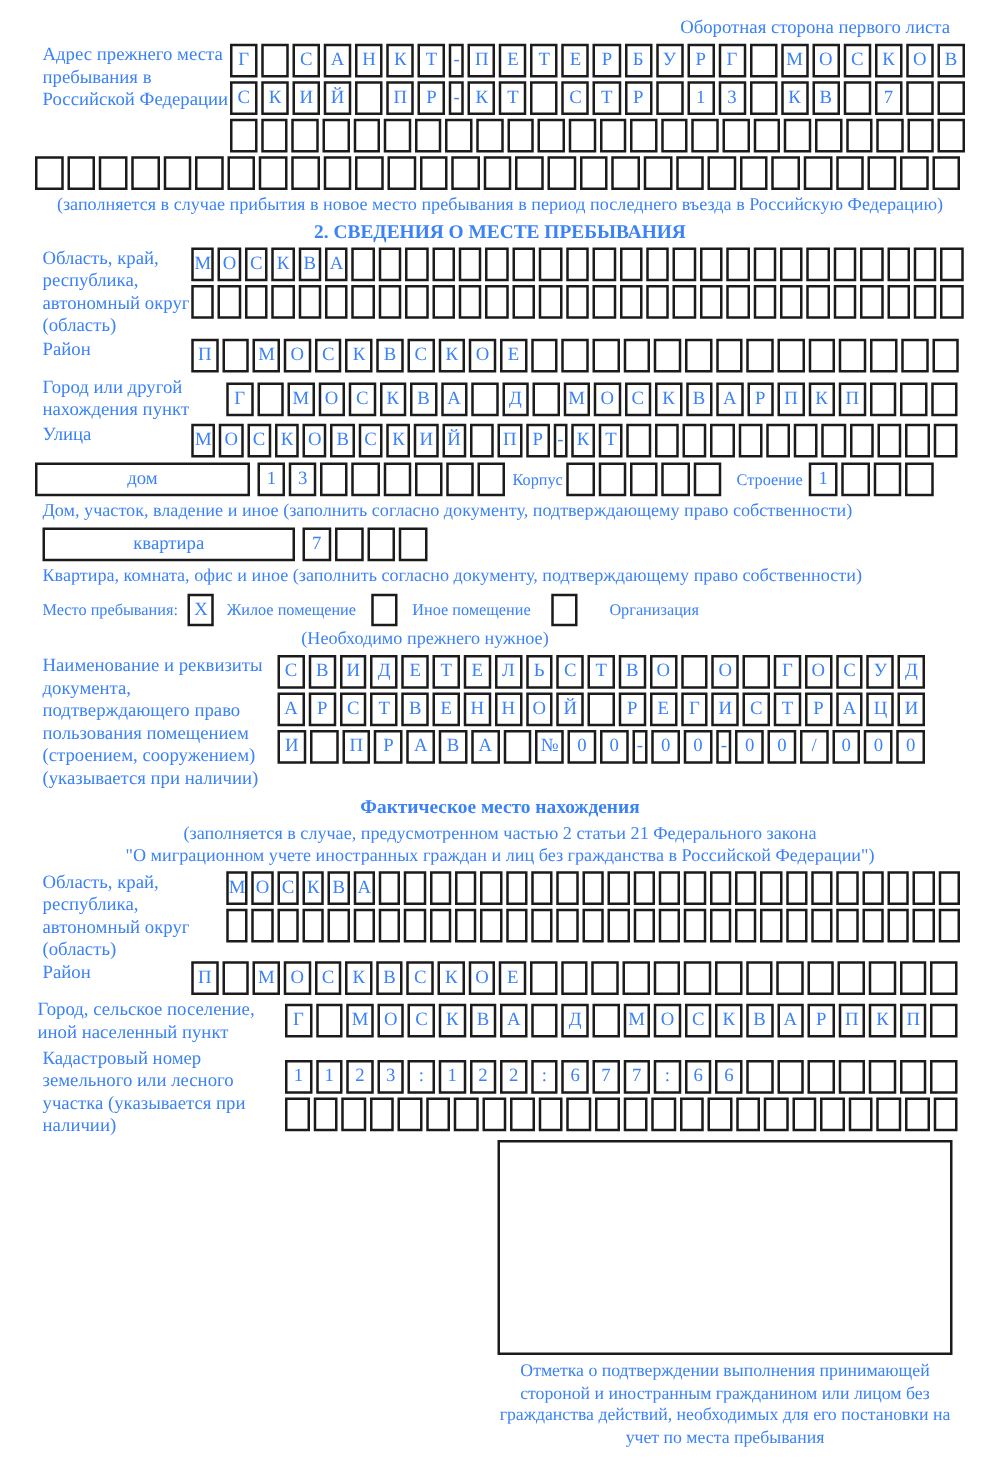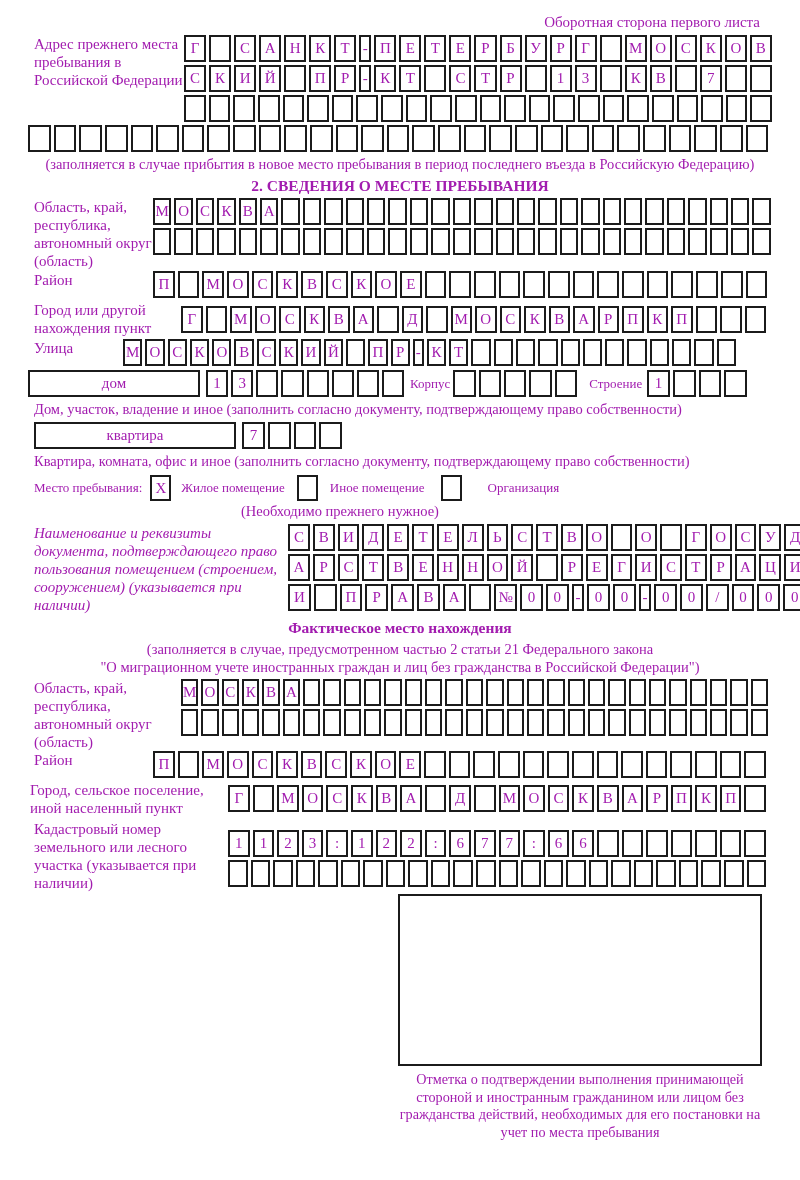--- a/index.html
+++ b/index.html
@@ -1,17 +1,17 @@
 <!DOCTYPE html>
 <html><head>
 <meta charset="utf-8">
 <style>
   html,body{margin:0;padding:0;background:#fff;}
   .page{position:relative;width:800px;height:1180px;background:#ffffff;overflow:hidden;
-        font-family:"Liberation Serif","DejaVu Serif",serif;color:#a21caf;border-radius:19px;}
+        font-family:"Liberation Serif","DejaVu Serif",serif;color:#3b82f6;border-radius:19px;}
   .corner{margin-top:14px;padding-right:40px;text-align:right;font-size:15px;}
   .frow{display:flex;align-items:flex-start;}
   .flabel{font-size:15px;line-height:18px;padding-left:34px;box-sizing:border-box;flex:none;}
   .rows{flex:none;}
   .boxrow{display:flex;gap:3px;height:27px;margin-bottom:3px;box-sizing:border-box;}
   .cell{flex:1;border:2px solid #1b1b1b;box-sizing:border-box;display:flex;align-items:center;
         justify-content:center;font-size:15px;line-height:1;background:#fff;}
   .cell.narrow{flex:0.45;}
   .caption{font-size:14.5px;line-height:18px;}
   .center{text-align:center;}
@@ -272,21 +272,21 @@
         <span class="cell">П</span>
         <span class="cell">К</span>
         <span class="cell">П</span>
         <span class="cell"></span>
         <span class="cell"></span>
         <span class="cell"></span>
       </div>
   </div>
 
   <div class="frow" style="margin-top:2px;">
-    <div class="flabel" style="width:123px;">Улица</div>
+    <div class="flabel" style="width:153px;">Улица</div>
     <div class="boxrow" style="width:613px;">
         <span class="cell">М</span>
         <span class="cell">О</span>
         <span class="cell">С</span>
         <span class="cell">К</span>
         <span class="cell">О</span>
         <span class="cell">В</span>
         <span class="cell">С</span>
         <span class="cell">К</span>
         <span class="cell">И</span>
@@ -358,21 +358,21 @@
     <span class="chk" style="margin-left:8px;">X</span>
     <span class="txt" style="margin-left:10px;">Жилое помещение</span>
     <span class="chk" style="margin-left:12px;"></span>
     <span class="txt" style="margin-left:12px;">Иное помещение</span>
     <span class="chk" style="margin-left:16px;"></span>
     <span class="txt" style="margin-left:26px;">Организация</span>
   </div>
   <div class="caption center" style="width:440px;margin-left:120px;margin-top:1px;">(Необходимо прежнего нужное)</div>
 
   <div class="frow" style="margin-top:4px;">
-    <div class="flabel" style="width:288px;font-style:italic;">Наименование и реквизиты документа, подтверждающего право пользования помещением (строением, сооружением) (указывается при наличии)</div>
+    <div class="flabel" style="width:222px;">Наименование и реквизиты документа, подтверждающего право пользования помещением (строением, сооружением) (указывается при наличии)</div>
     <div class="rows" style="width:518px;">
       <div class="boxrow">
           <span class="cell">С</span>
           <span class="cell">В</span>
           <span class="cell">И</span>
           <span class="cell">Д</span>
           <span class="cell">Е</span>
           <span class="cell">Т</span>
           <span class="cell">Е</span>
           <span class="cell">Л</span>

